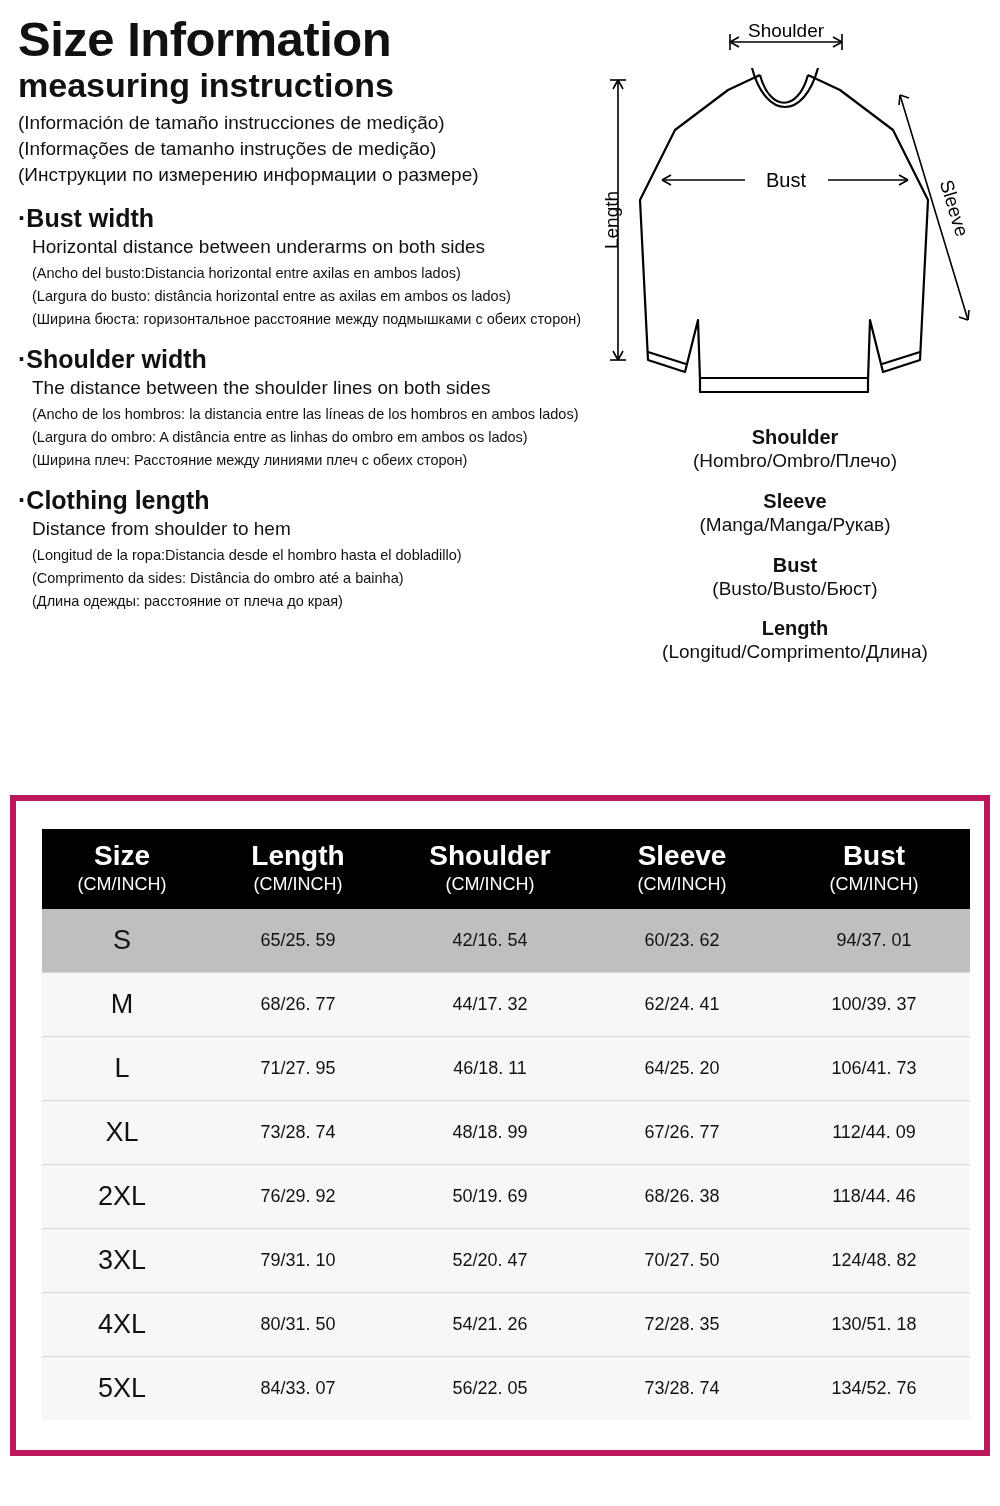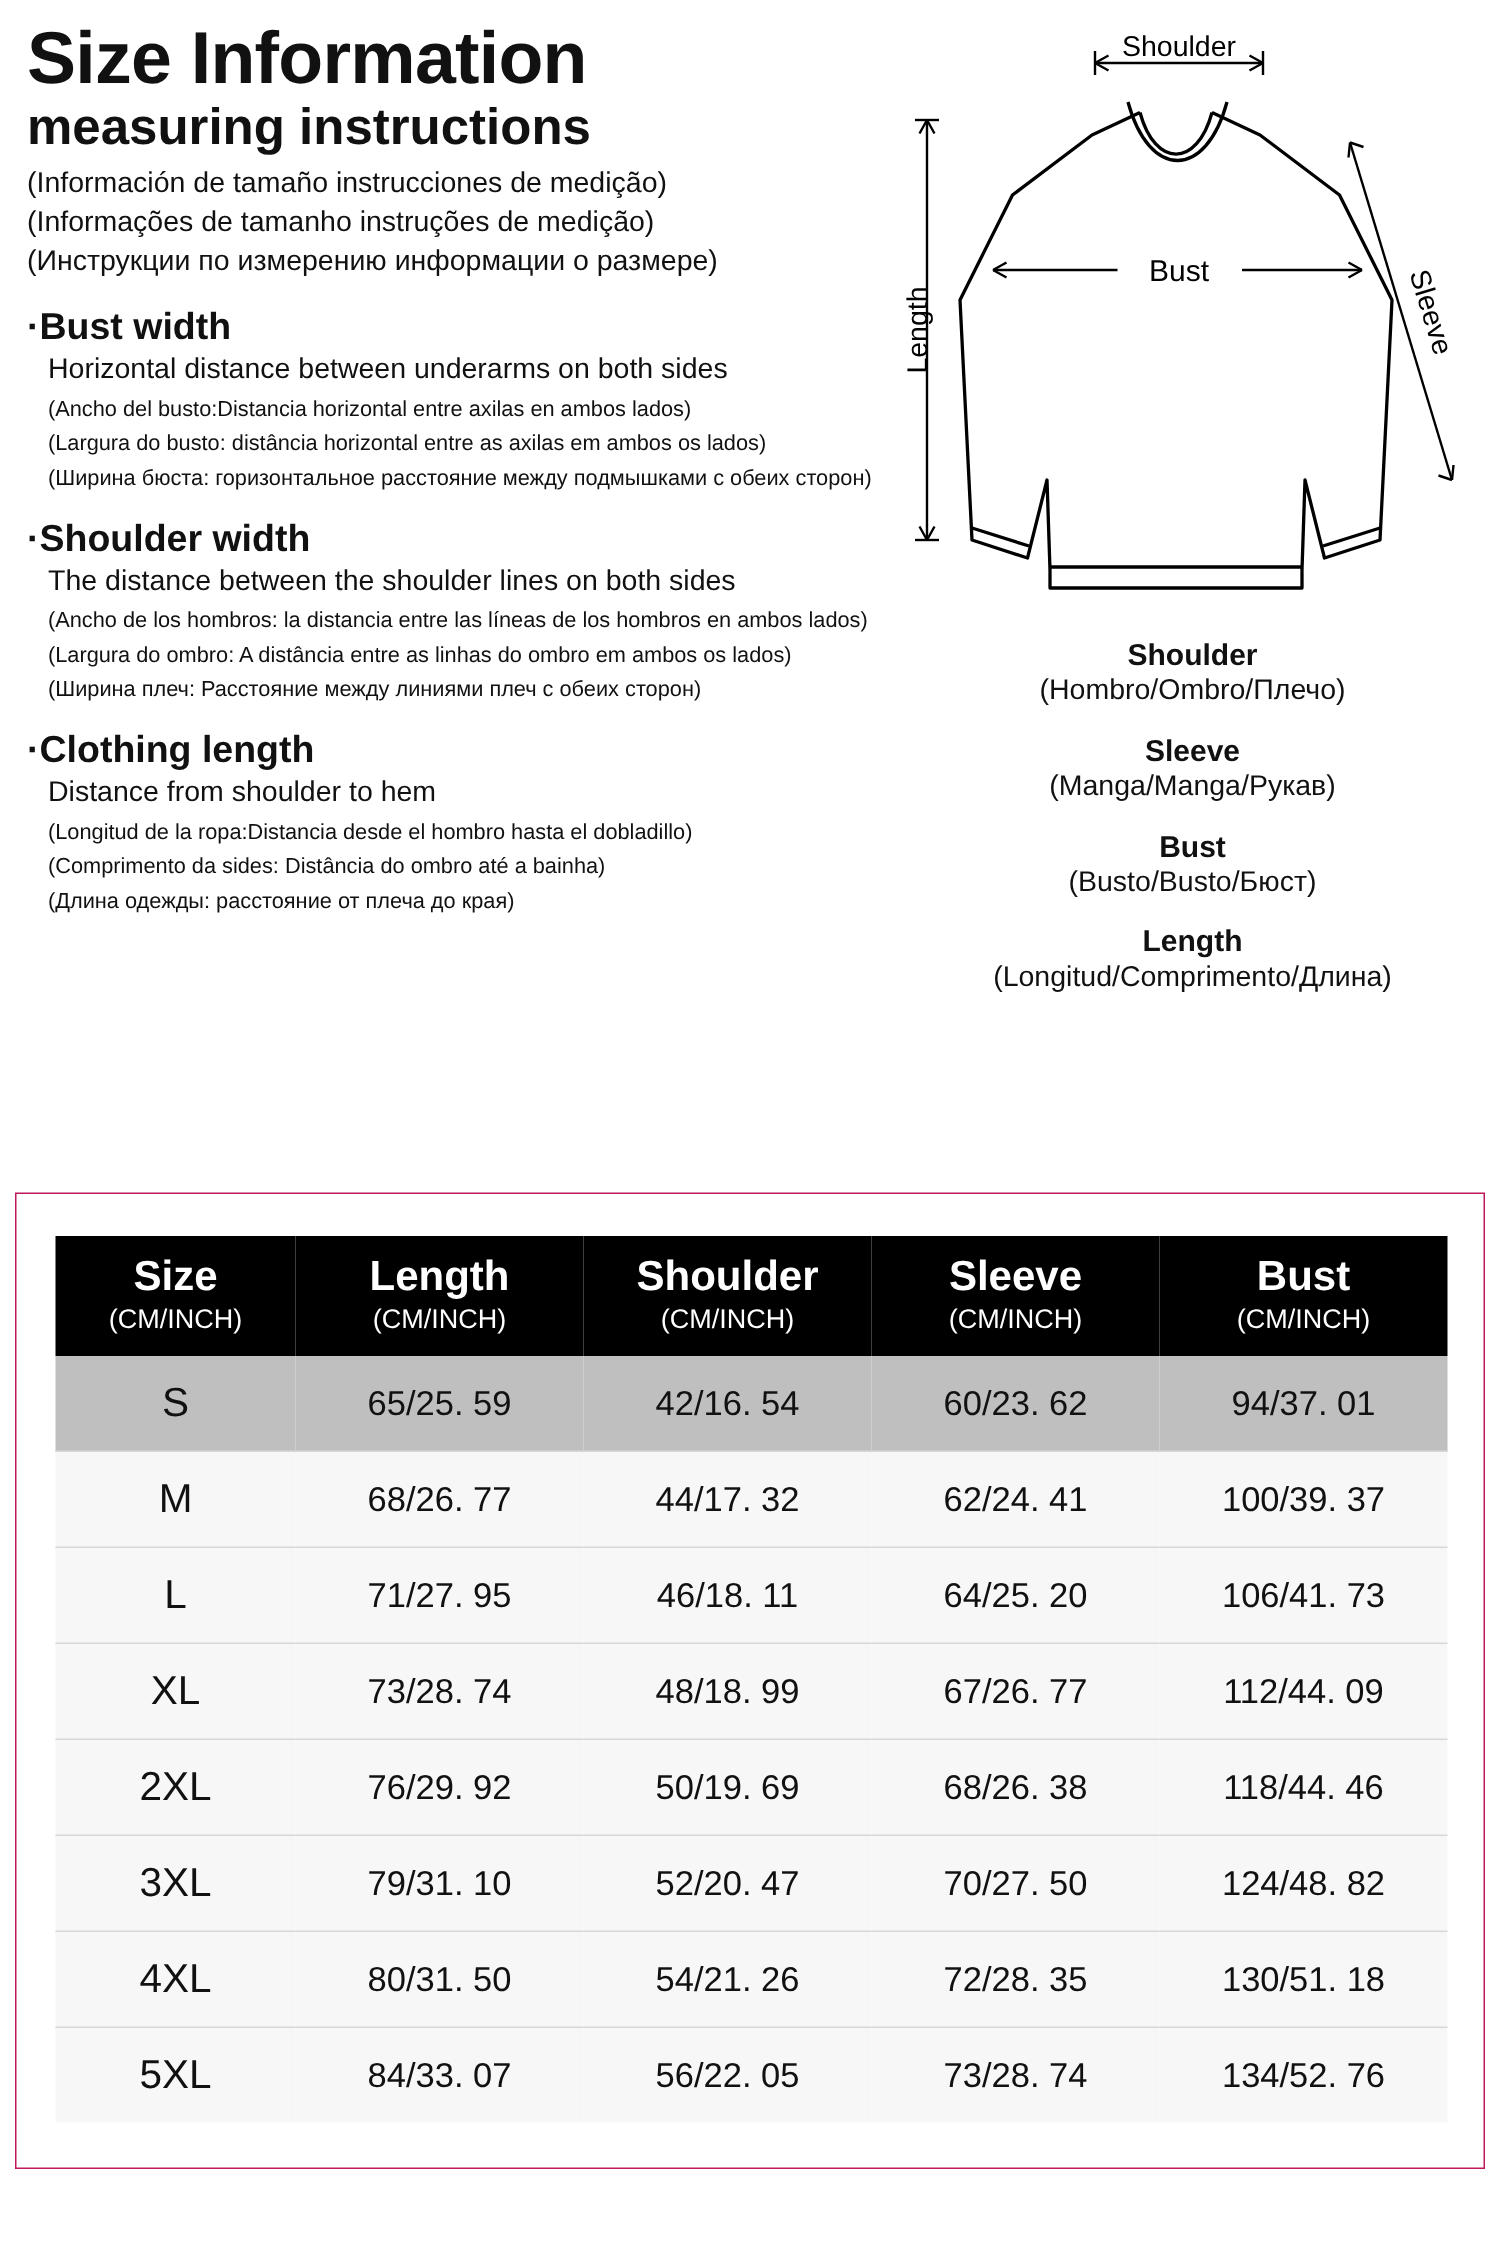--- a/index.html
+++ b/index.html
@@ -101,21 +101,21 @@
     line-height: 1.25;
     text-align: center;
   }
 
   
   .table-wrap {
     position: absolute;
     left: 10px;
     top: 795px;
     width: 980px;
-    border: 1px solid #be185d;
+    border: 6px solid #be185d;
     box-sizing: border-box;
     padding: 28px 26px 30px 26px;
     background: #ffffff;
   }
   table.size-table {
     width: 928px;
     border-collapse: collapse;
     table-layout: fixed;
   }
   table.size-table th {
@@ -131,21 +131,21 @@
     line-height: 1.1;
   }
   .th-unit {
     font-size: 18px;
     font-weight: normal;
     line-height: 1.2;
     margin-top: 2px;
   }
   table.size-table td {
     text-align: center;
-    font-size: 23px;
+    font-size: 18px;
     padding: 16px 0;
     border-bottom: 1px solid #d8d8d8;
   }
   table.size-table tr.shade td {
     background: #bfbfbf;
   }
   table.size-table tr.plain td {
     background: #f7f7f7;
   }
   table.size-table td.size-cell {

